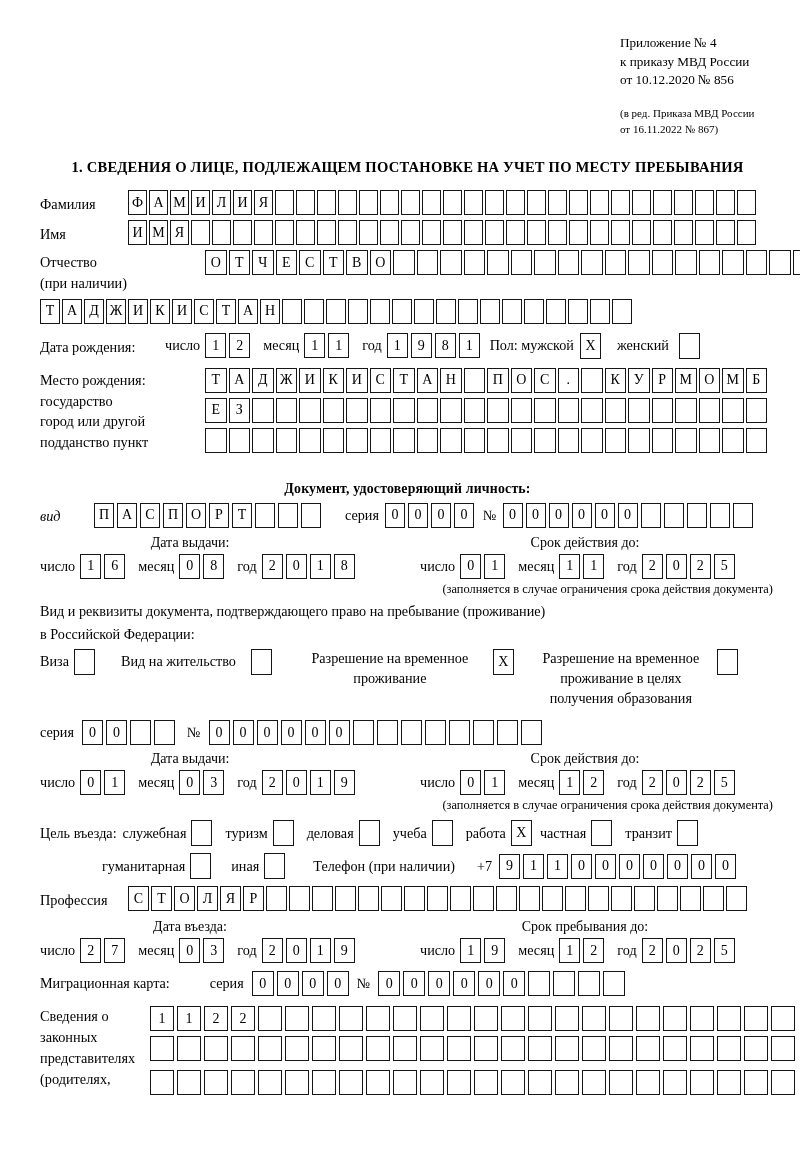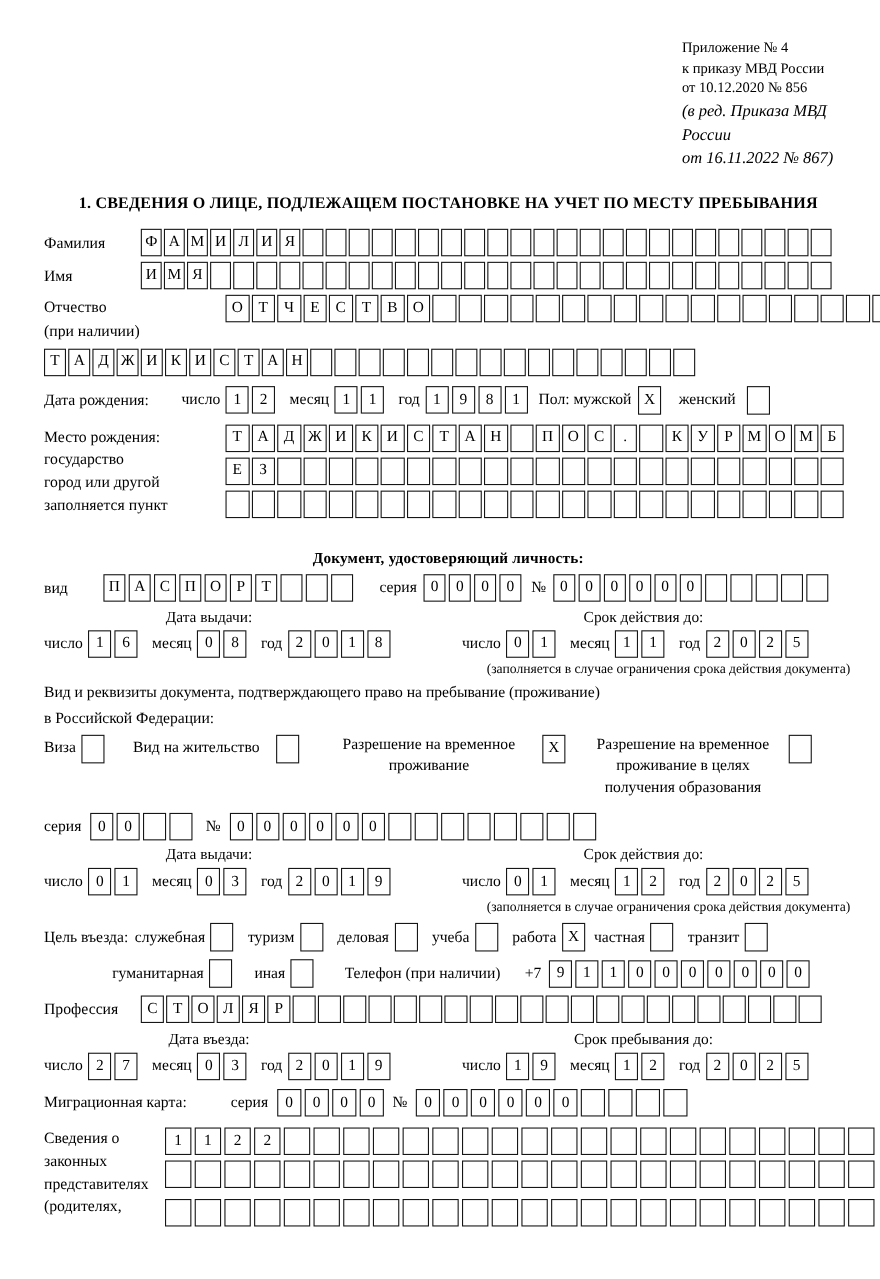--- a/index.html
+++ b/index.html
@@ -2,21 +2,21 @@
 <html><head>
 <meta charset="utf-8">
 <style>
   html,body{margin:0;padding:0;background:#ffffff;color:#000;
     font-family:"Liberation Serif","DejaVu Serif",serif;font-size:14px;}
   .page{width:800px;height:1163px;box-sizing:border-box;position:relative;
     padding:34px 25px 16px 40px;overflow:hidden;background:#fff;}
 
   
   .appendix{margin-left:580px;font-size:13.2px;line-height:1.42;}
-  .edition{font-size:15px;line-height:1.42;margin-top:1px;font-style:italic;}
+  .edition{font-size:11px;line-height:1.42;margin-top:16px;}
   .forma{font-weight:bold;font-size:15px;text-align:right;padding-right:34px;margin-top:14px;letter-spacing:.4px;}
 
   
   .title{font-weight:bold;font-size:16px;text-align:center;margin-top:12px;line-height:1.55;letter-spacing:.2px;}
   .blank-line{display:inline-block;width:54px;border-bottom:2.5px solid #3a3a3a;height:12px;margin-left:10px;}
   .sec-heading{font-weight:bold;font-size:14.6px;text-align:center;margin-top:22px;letter-spacing:.2px;}
 
   
   .form-body{margin-top:14px;}
   .row{display:flex;align-items:center;margin-top:5px;}
@@ -238,21 +238,21 @@
       <span class="cells cb">
           <span class="cell"></span>
         </span>
     </div>
 
     <div class="row top" style="margin-top:9px;">
       <div class="flabel w165">
         <div>Место рождения:</div>
         <div>государство</div>
         <div>город или другой</div>
-        <div>заполняется пункт</div>
+        <div>подданство пункт</div>
       </div>
       <div class="stack">
         <div class="cells w215">
             <span class="cell">Т</span>
             <span class="cell">А</span>
             <span class="cell">Д</span>
             <span class="cell">Ж</span>
             <span class="cell">И</span>
             <span class="cell">К</span>
             <span class="cell">И</span>
@@ -325,21 +325,21 @@
             <span class="cell"></span>
             <span class="cell"></span>
             <span class="cell"></span>
           </div>
       </div>
     </div>
 
     <div class="sec-heading" style="font-size:13.8px;margin-top:24px;">Документ, удостоверяющий личность:</div>
 
     <div class="row" style="margin-top:6px;">
-      <span class="flabel" style="width:36px;">вид</span>
+      <span class="flabel" style="width:36px;font-style:italic;">вид</span>
       <span class="cells g3 w20" style="margin-left:18px;">
           <span class="cell">П</span>
           <span class="cell">А</span>
           <span class="cell">С</span>
           <span class="cell">П</span>
           <span class="cell">О</span>
           <span class="cell">Р</span>
           <span class="cell">Т</span>
           <span class="cell"></span>
           <span class="cell"></span>

